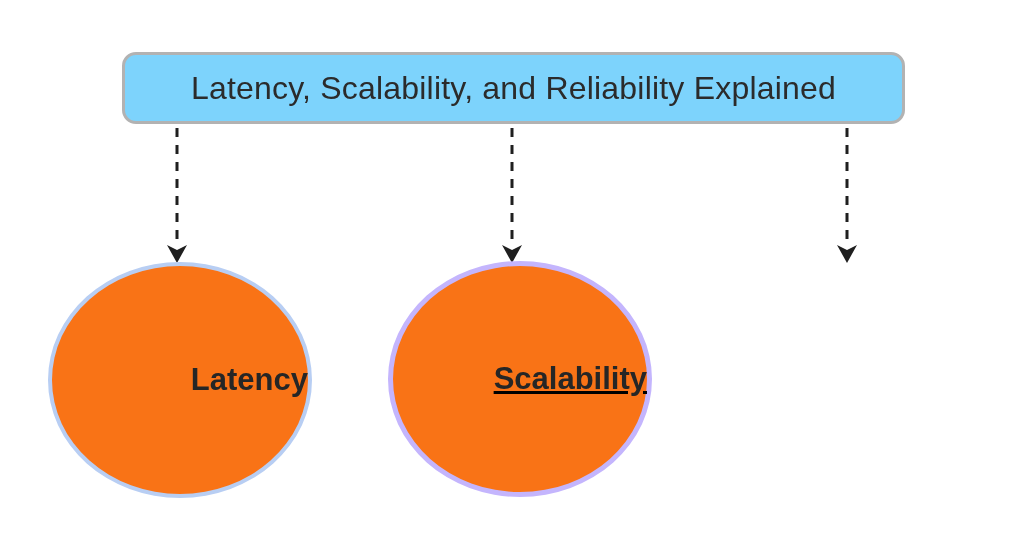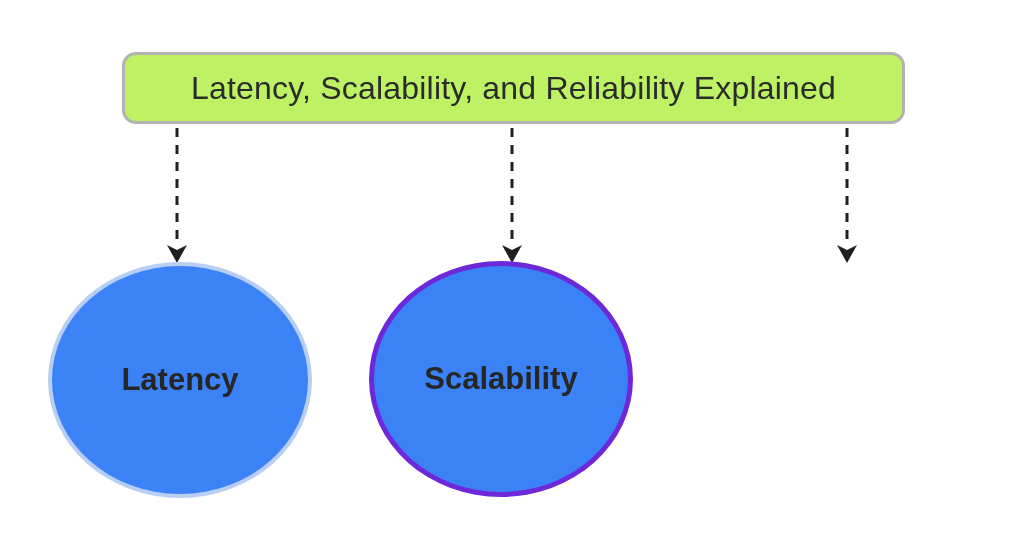--- a/index.html
+++ b/index.html
@@ -15,21 +15,21 @@
     overflow: hidden;
     font-family: "Liberation Sans", "DejaVu Sans", sans-serif;
   }
   .title-box {
     position: absolute;
     left: 122px;
     top: 52px;
     width: 783px;
     height: 72px;
     box-sizing: border-box;
-    background: #bef264;
+    background: #7dd3fc;
     border: 3px solid #b2b2b2;
     border-radius: 14px;
     display: flex;
     align-items: center;
     justify-content: center;
   }
   .title-text {
     font-size: 32px;
     font-weight: 400;
     color: #2b2b2b;
@@ -41,28 +41,28 @@
     left: 0;
     top: 0;
     width: 1024px;
     height: 544px;
   }
   .node {
     position: absolute;
     width: 264px;
     height: 236px;
     box-sizing: border-box;
-    background: #3b82f6;
+    background: #f97316;
     border-radius: 50%;
     display: flex;
     align-items: center;
-    justify-content: center;
+    justify-content: flex-end;
   }
   .node-0 { left: 48px;  top: 262px; border: 4px solid #b8cef3; }
-  .node-1 { left: 369px; top: 261px; border: 5px solid #6d28d9; }
+  .node-1 { left: 388px; top: 261px; border: 5px solid #c4b5fd; text-decoration: underline; }
   .node-2 { left: 715px; top: 262px; border: 4px solid #b8cef3; }
   .node-label {
     font-size: 31px;
     font-weight: 700;
     color: #262626;
     white-space: nowrap;
   }
 </style>
 </head>
 <body>

